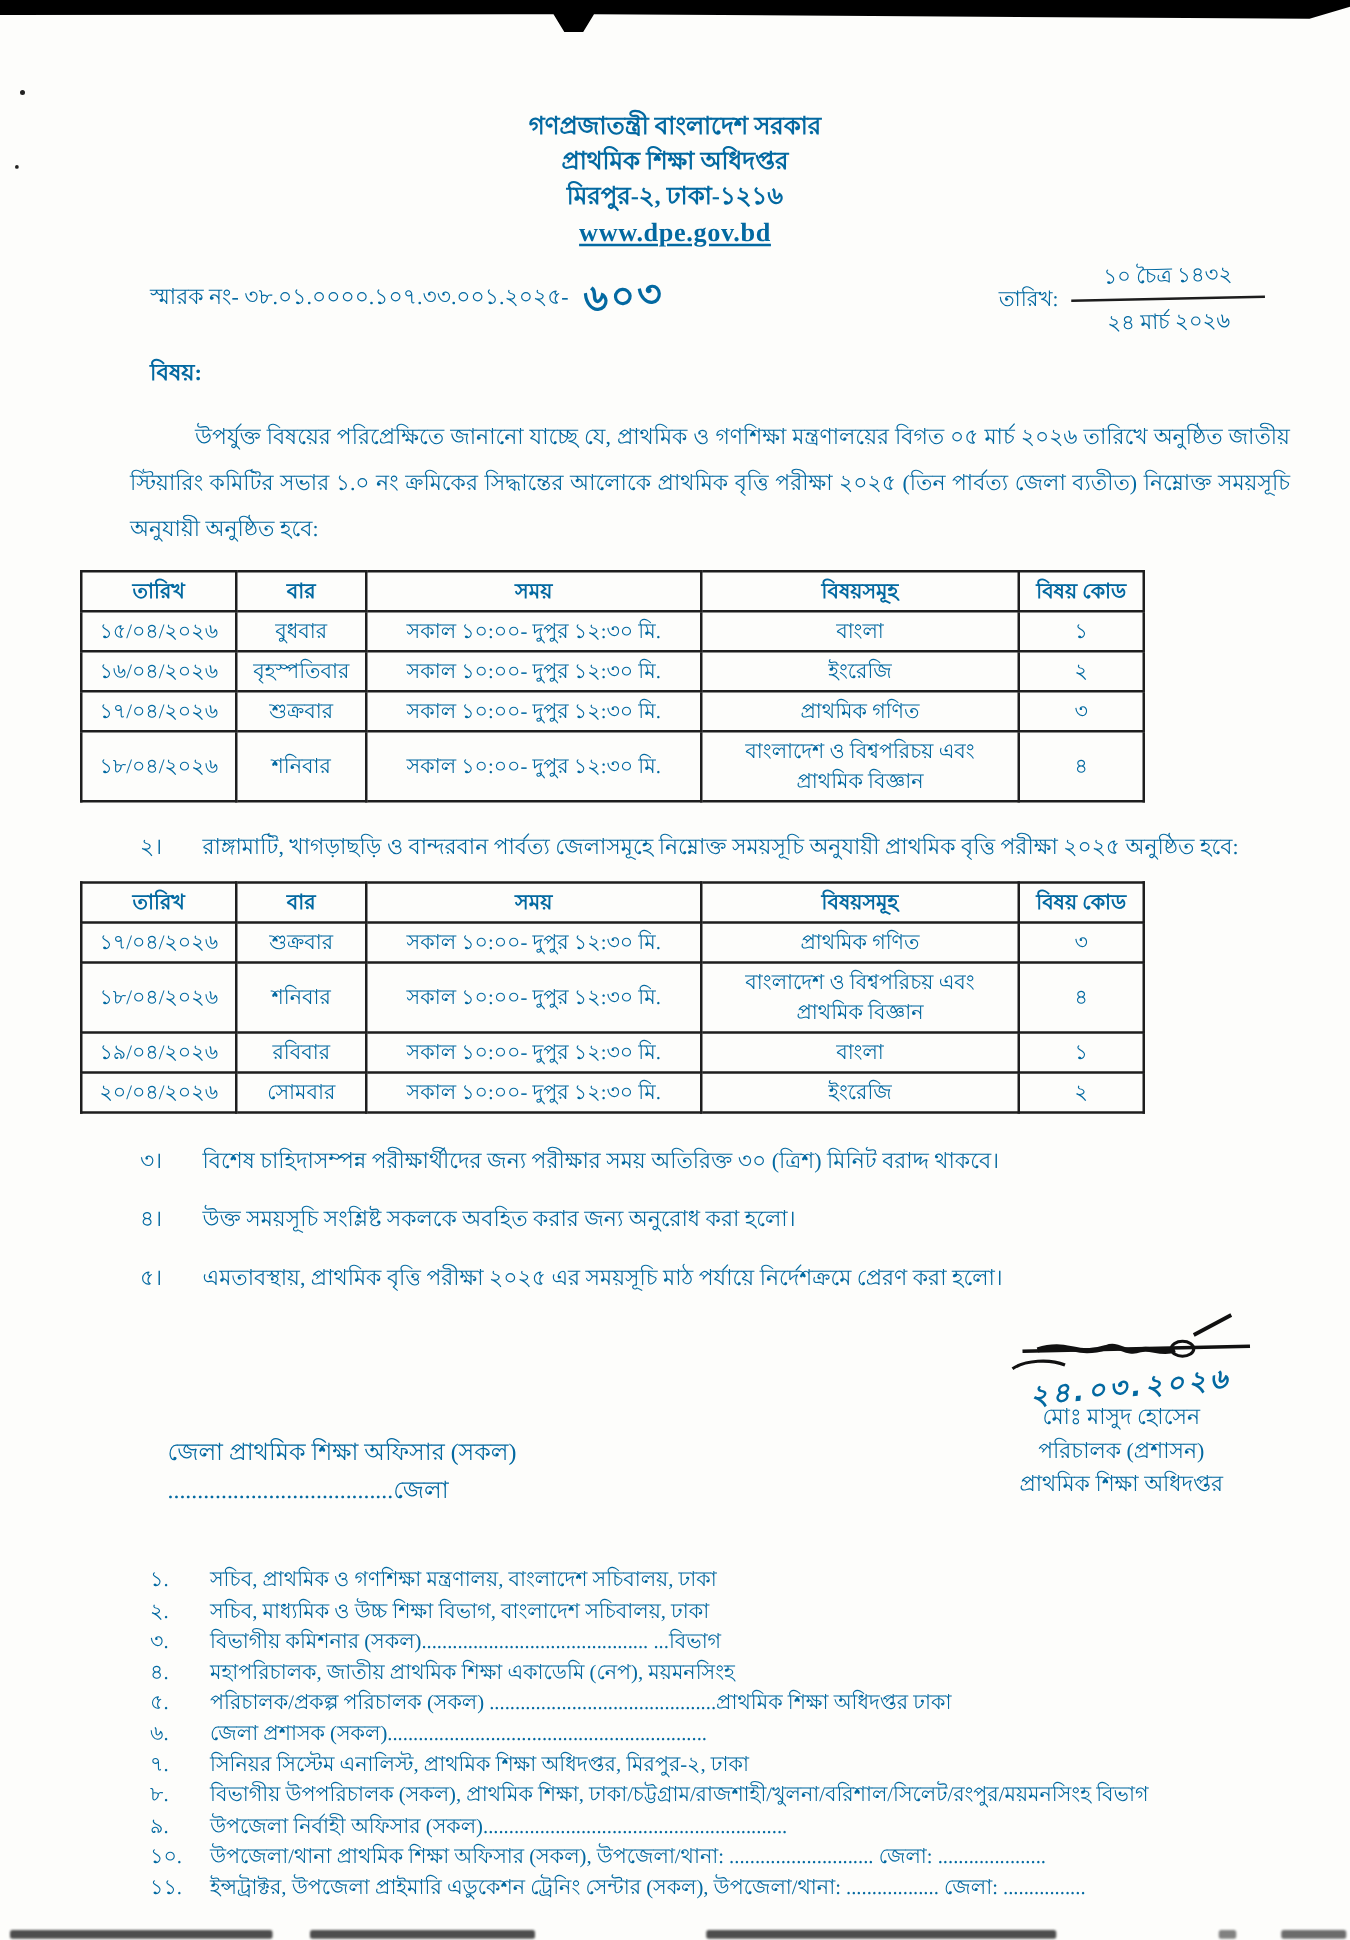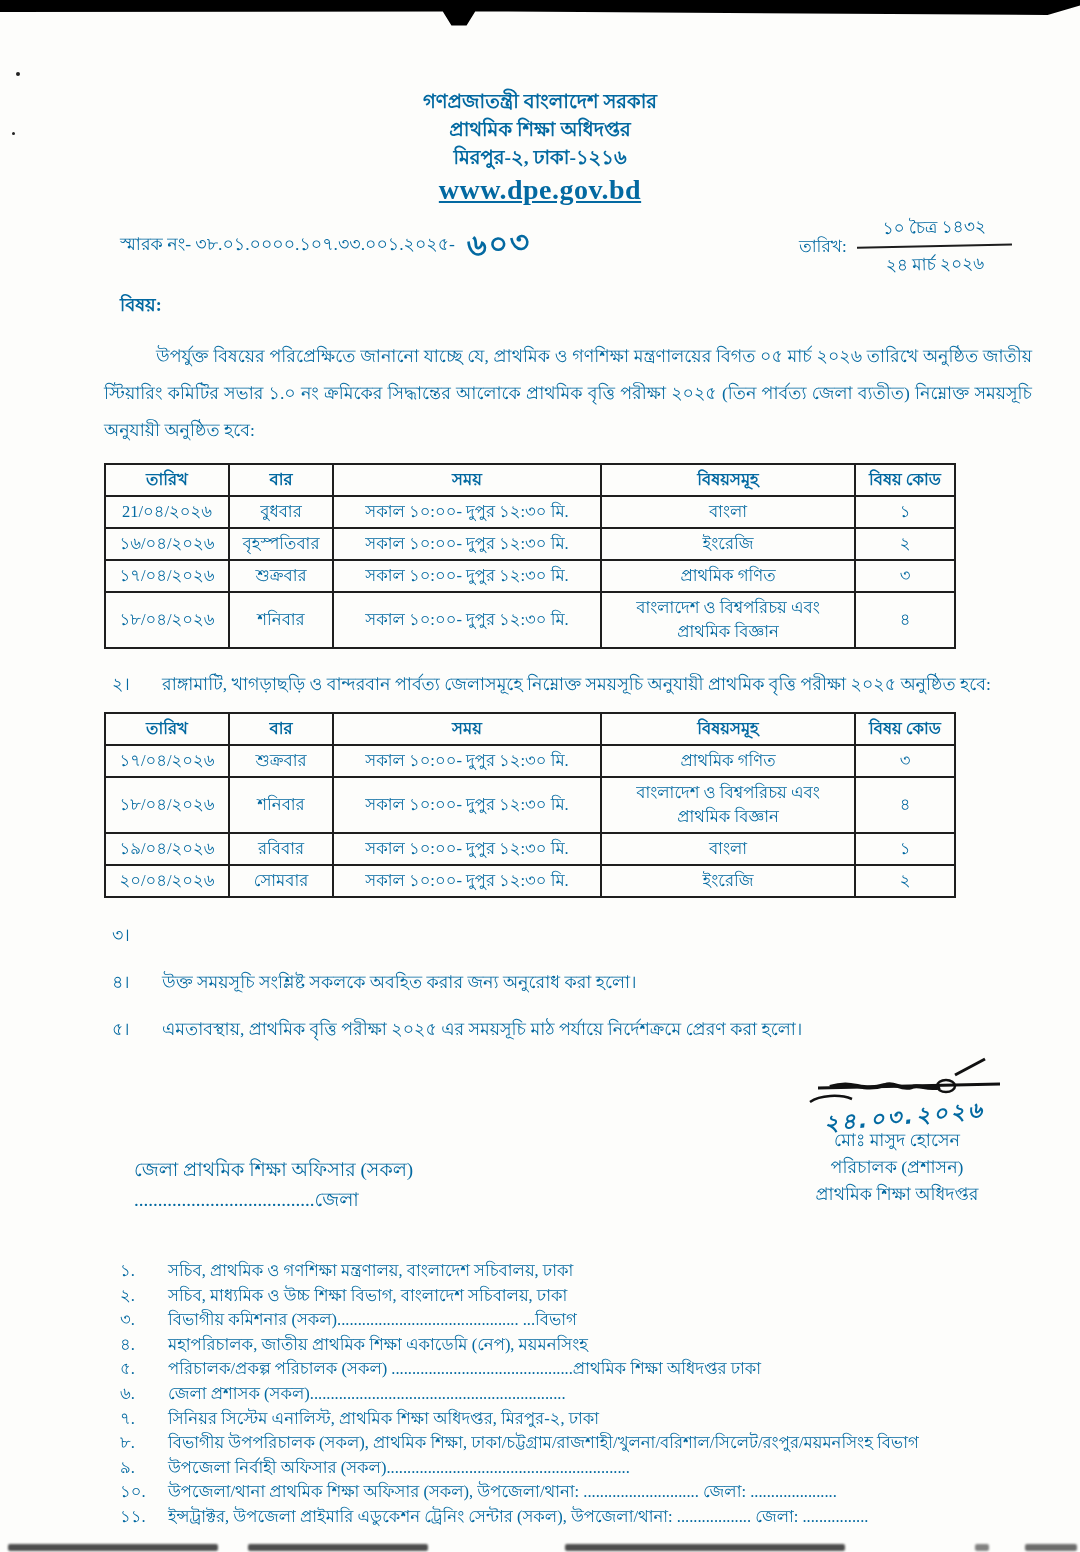--- a/index.html
+++ b/index.html
@@ -15,39 +15,39 @@
   
   .scan-top{
     position:absolute;top:0;left:0;width:1080px;height:30px;background:#000;
     clip-path:polygon(0 0,100% 0,100% 18%,97% 50%,44% 38%,43.2% 85%,41.8% 85%,41% 38%,0 40%);
   }
   .dot-artifact{position:absolute;background:#222;border-radius:50%;}
   .smudge{position:absolute;bottom:1px;height:7px;background:#2f2f2f;opacity:.85;filter:blur(1px);border-radius:2px;}
   
   .header-block{padding-top:88px;text-align:center;font-weight:bold;}
   .header-line{font-size:19.5px;line-height:28px;}
-  .website{display:inline-block;margin-top:2px;font-size:28px;letter-spacing:.5px;
+  .website{display:inline-block;margin-top:2px;font-size:21px;letter-spacing:.5px;
     text-decoration:underline;font-weight:bold;}
   
   .memo-row{display:flex;justify-content:space-between;align-items:flex-start;
     margin:14px 68px 0 120px;}
   .memo-left{display:flex;align-items:center;gap:12px;font-size:17.5px;}
   .memo-hand{font-size:30px;font-weight:bold;transform:rotate(-4deg);
     font-family:"DejaVu Sans",sans-serif;letter-spacing:2px;}
   .date-block{display:flex;align-items:center;gap:10px;font-size:17px;margin-top:-6px;}
   .date-frac{text-align:center;transform:rotate(-1.2deg);}
   .date-top{padding:0 26px 3px;}
   .date-bottom{border-top:2.5px solid #1d1d1d;padding:4px 26px 0;}
   
   .subject-row{display:flex;gap:32px;margin:12px 68px 0 120px;font-weight:bold;font-size:18px;}
   
   .body-par{margin:16px 48px 0 104px;font-size:17.5px;line-height:37px;
     text-align:justify;text-indent:52px;}
   
-  table.sched{border-collapse:collapse;margin:14px 0 0 104px;width:850px;
+  table.sched{border-collapse:collapse;margin:14px 0 0 64px;width:850px;
     font-size:16.5px;table-layout:fixed;}
   table.sched th,table.sched td{border:2px solid #1e1e1e;text-align:center;
     padding:3px 6px;line-height:24px;vertical-align:middle;}
   table.sched th{font-weight:bold;}
   
   .item-row{display:flex;margin:20px 66px 0 112px;font-size:17.5px;line-height:27px;}
   .item-num{flex:0 0 50px;}
   
   .sig-section{position:relative;height:168px;margin-top:22px;}
   .sig-scribble{position:absolute;left:800px;top:-8px;}
@@ -113,21 +113,21 @@
       <tr>
         <th>তারিখ</th>
         <th>বার</th>
         <th>সময়</th>
         <th>বিষয়সমূহ</th>
         <th>বিষয় কোড</th>
       </tr>
     </thead>
     <tbody>
       <tr>
-        <td>21/০৪/২০২৬</td>
+        <td>১৫/০৪/২০২৬</td>
         <td>বুধবার</td>
         <td>সকাল ১০:০০- দুপুর ১২:৩০ মি.</td>
         <td>বাংলা</td>
         <td>১</td>
       </tr>
       <tr>
         <td>১৬/০৪/২০২৬</td>
         <td>বৃহস্পতিবার</td>
         <td>সকাল ১০:০০- দুপুর ১২:৩০ মি.</td>
         <td>ইংরেজি</td>
@@ -199,20 +199,21 @@
         <td>সোমবার</td>
         <td>সকাল ১০:০০- দুপুর ১২:৩০ মি.</td>
         <td>ইংরেজি</td>
         <td>২</td>
       </tr>
     </tbody>
   </table>
 
   <div class="item-row" style="margin-top:24px;">
     <span class="item-num">৩।</span>
+    <span>বিশেষ চাহিদাসম্পন্ন পরীক্ষার্থীদের জন্য পরীক্ষার সময় অতিরিক্ত ৩০ (ত্রিশ) মিনিট বরাদ্দ থাকবে।</span>
   </div>
   <div class="item-row">
     <span class="item-num">৪।</span>
     <span>উক্ত সময়সূচি সংশ্লিষ্ট সকলকে অবহিত করার জন্য অনুরোধ করা হলো।</span>
   </div>
   <div class="item-row">
     <span class="item-num">৫।</span>
     <span>এমতাবস্থায়, প্রাথমিক বৃত্তি পরীক্ষা ২০২৫ এর সময়সূচি মাঠ পর্যায়ে নির্দেশক্রমে প্রেরণ করা হলো।</span>
   </div>
 

